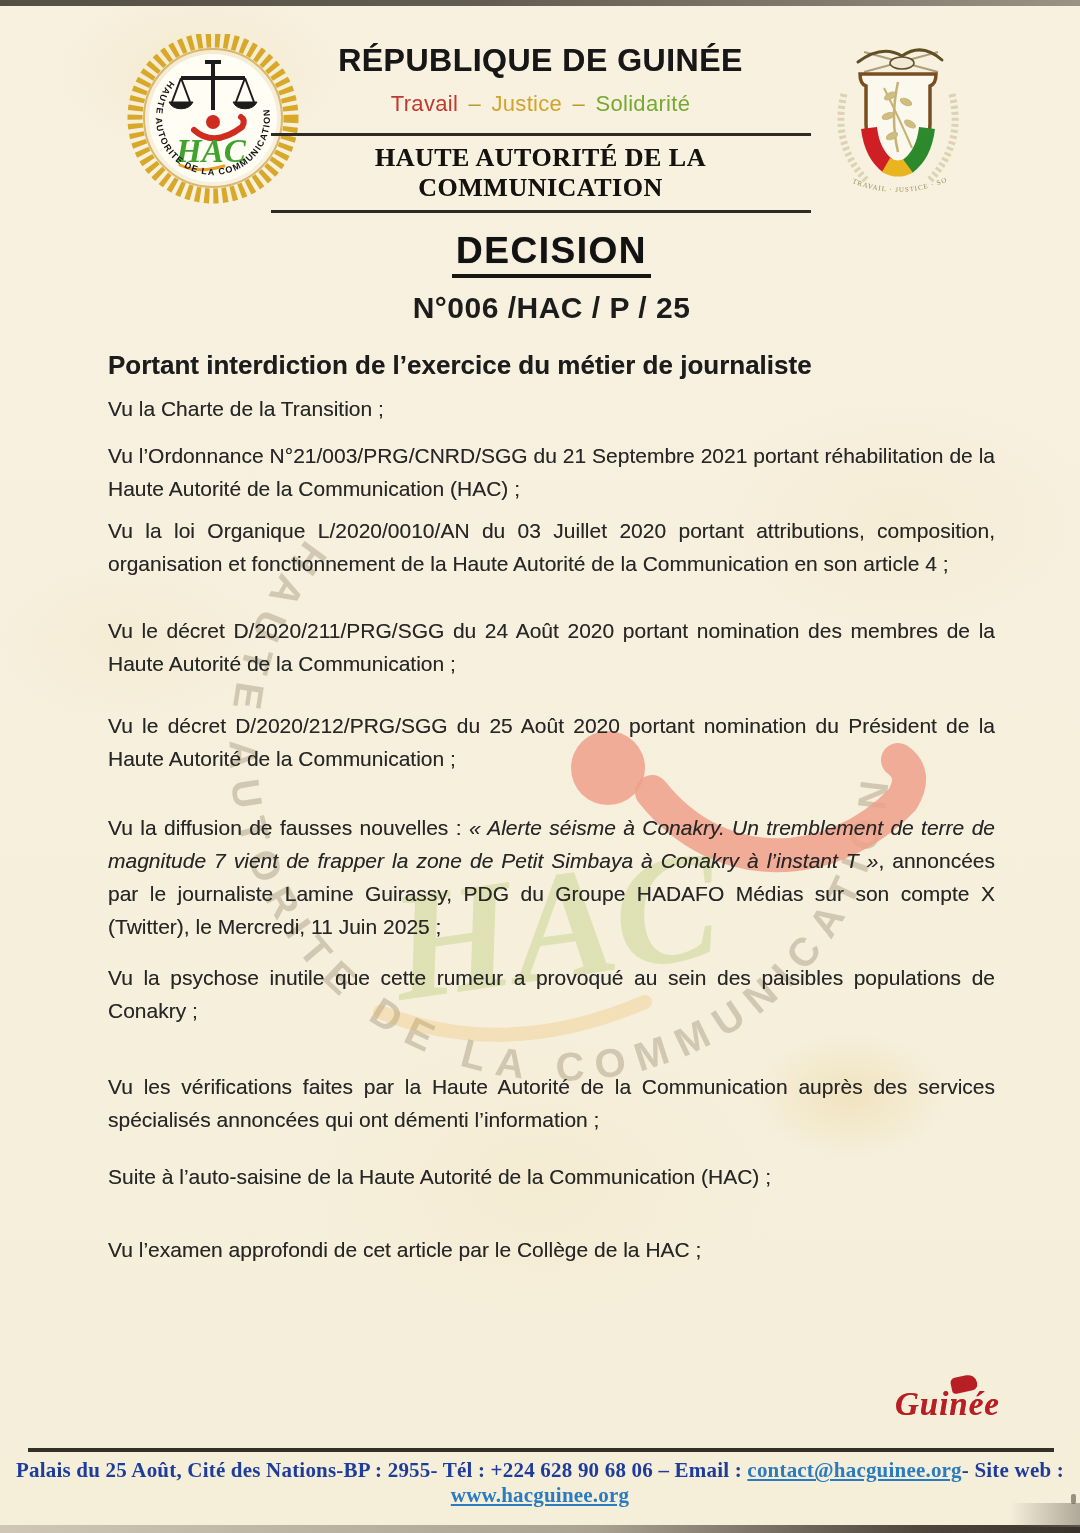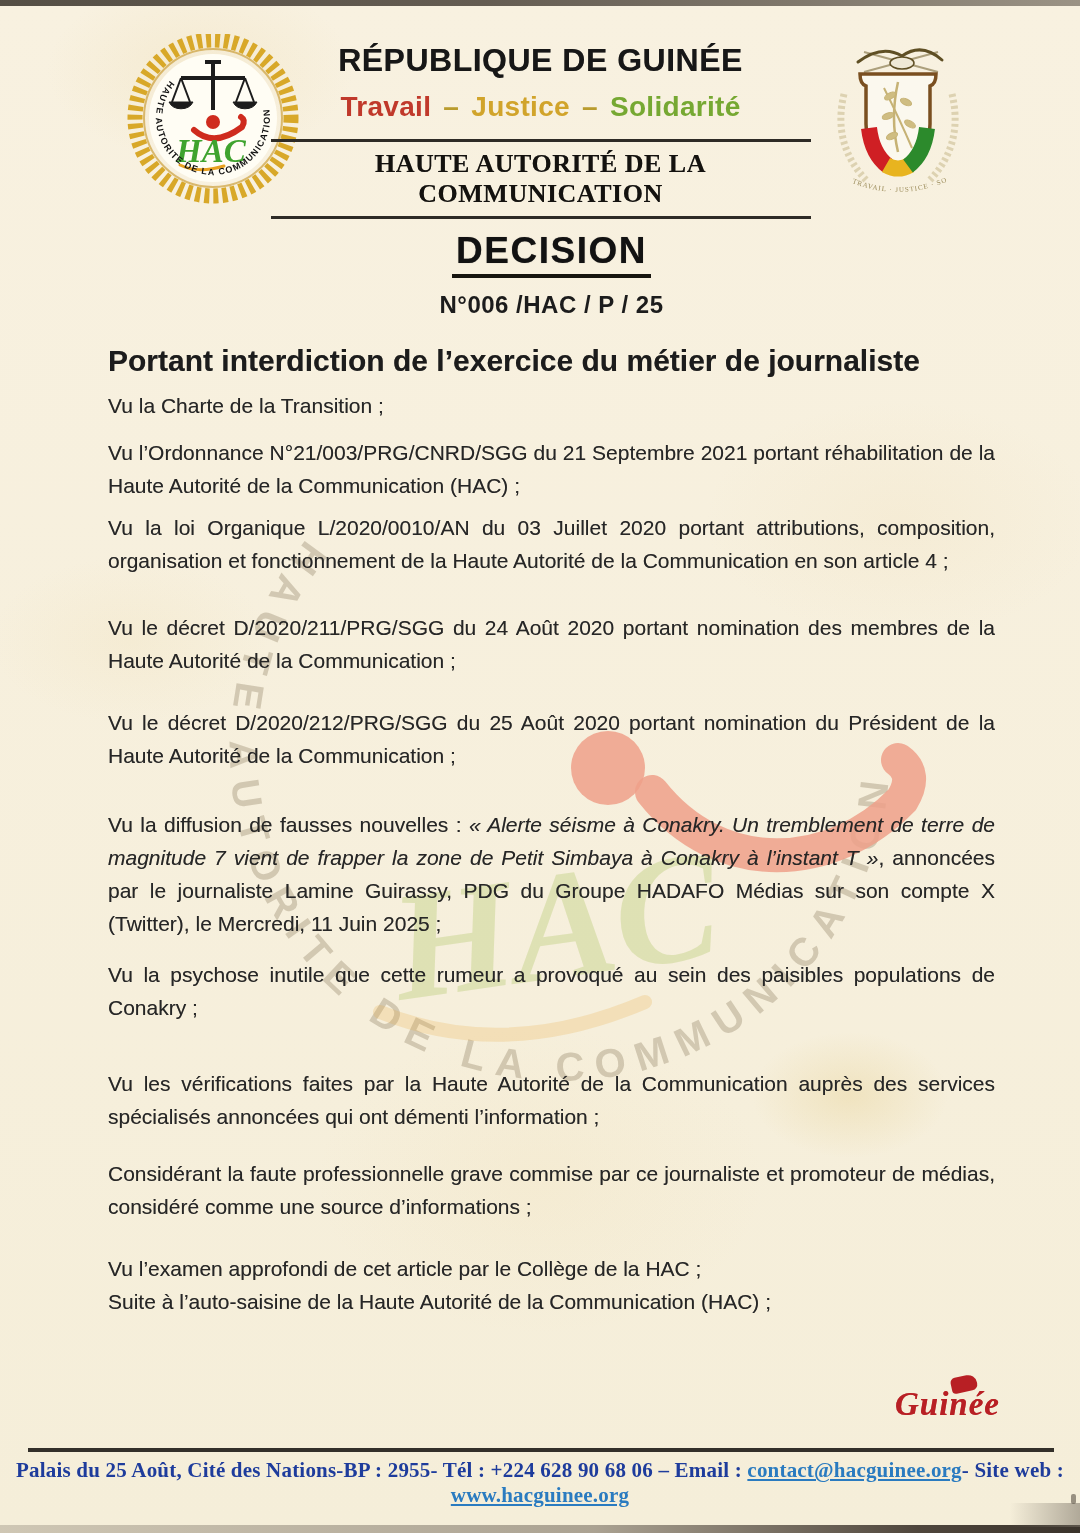--- a/index.html
+++ b/index.html
@@ -30,36 +30,36 @@
   
   .watermark{position:absolute;left:0;top:0;z-index:0;}
 
   
   .doc-header{position:relative;z-index:2;height:208px;}
   .hac-logo{position:absolute;left:126px;top:34px;}
   .coat-of-arms{position:absolute;left:818px;top:38px;}
   .head-center{position:absolute;left:1px;right:0;top:42px;text-align:center;}
   .republic-title{font-size:32px;font-weight:bold;letter-spacing:.5px;color:#171717;
     text-shadow:0 0 .6px rgba(30,30,30,.5);}
-  .motto{margin-top:12px;font-size:28px;font-weight:bold;letter-spacing:.3px;}
+  .motto{margin-top:12px;font-size:22px;font-weight:normal;letter-spacing:.3px;}
   .motto .t{color:#c0392b;} .motto .s{color:#b99c2e;padding:0 4px;}
   .motto .j{color:#d1a42b;} .motto .so{color:#76a832;}
   .org-banner{width:540px;margin:16px auto 0;}
   .org-rule{height:3px;background:#2e2b26;}
   .org-rule.bottom{margin-top:7px;}
   .org-name{margin:7px 0 0;font-family:"Liberation Serif",serif;font-size:26px;font-weight:bold;
     letter-spacing:.5px;color:#14120f;text-shadow:0 0 .6px rgba(20,20,20,.5);}
 
   
   .doc-main{position:relative;z-index:2;padding:0 85px 0 108px;}
   .decision-title-wrap{text-align:center;margin-top:22px;}
   .decision-title{display:inline-block;font-size:37px;font-weight:bold;letter-spacing:1.5px;
     color:#121212;border-bottom:4px solid #17150f;padding:0 4px 2px;text-shadow:0 0 .7px rgba(20,20,20,.55);}
-  .decision-number{text-align:center;margin-top:13px;font-size:24px;font-weight:bold;letter-spacing:.5px;color:#1c1c1c;}
-  .subject{margin:25px 0 11px;font-size:30px;font-weight:bold;color:#1c1c1c;text-shadow:0 0 .5px rgba(25,25,25,.45);}
+  .decision-number{text-align:center;margin-top:13px;font-size:30px;font-weight:bold;letter-spacing:.5px;color:#1c1c1c;}
+  .subject{margin:25px 0 11px;font-size:26px;font-weight:bold;color:#1c1c1c;text-shadow:0 0 .5px rgba(25,25,25,.45);}
 
   .para{margin:0;font-size:21px;line-height:33px;text-align:justify;color:#262626;
     text-shadow:0 0 .5px rgba(35,35,35,.4);}
   .q-italic{font-style:italic;}
   .pen-marked{position:relative;display:inline-block;}
   .pen-marked::after{content:"";position:absolute;left:-2px;top:-15px;width:30px;height:6px;
     background:#7e1b1b;border-radius:3px;transform:rotate(38deg);box-shadow:0 0 1px rgba(126,27,27,.8);}
 
   
   .guinee-logo{position:absolute;z-index:2;right:80px;top:1386px;
@@ -184,23 +184,22 @@
     <p class="subject">Portant interdiction de l’exercice du métier de journaliste</p>
 
     <p class="para" style="margin-bottom:14px;">Vu la Charte de la Transition ;</p>
     <p class="para" style="margin-bottom:9px;">Vu l’Ordonnance N°21/003/PRG/CNRD/SGG du 21 Septembre 2021 portant réhabilitation de la Haute Autorité de la Communication (HAC) ;</p>
     <p class="para" style="margin-bottom:34px;">Vu la loi Organique L/2020/0010/AN du 03 Juillet 2020 portant attributions, composition, organisation et fonctionnement de la Haute Autorité de la Communication en son article 4 ;</p>
     <p class="para" style="margin-bottom:29px;">Vu le décret D/2020/211/PRG/SGG du 24 Août 2020 portant nomination des membres de la Haute Autorité de la Communication ;</p>
     <p class="para" style="margin-bottom:36px;">Vu le décret D/2020/212/PRG/SGG du 25 Août 2020 portant nomination du Président de la Haute Autorité de la Communication ;</p>
     <p class="para" style="margin-bottom:18px;"><span>Vu la diffusion de fausses nouvelles : </span><span class="q-italic">« Alerte séisme à Conakry.  Un tremblement de terre de magnitude 7 vient de frapper la zone de Petit Simbaya à Conakry à l’instant T »</span><span>, annoncées par le journaliste Lamine Guirassy, PDG du Groupe HADAFO Médias sur son compte  X  (Twitter), le Mercredi, 11 Juin 2025 ;</span></p>
     <p class="para" style="margin-bottom:43px;">Vu la psychose inutile que cette rumeur a provoqué au sein des paisibles populations de Conakry ;</p>
     <p class="para" style="margin-bottom:24px;">Vu les vérifications faites par la Haute Autorité de la Communication auprès des services spécialisés annoncées qui ont démenti l’information ;</p>
-    <p class="para" style="margin-bottom:29px;">Considérant la faute professionnelle grave commise par ce journaliste et promoteur de médias, considéré comme une source d’informations ;</p>
+    <p class="para" style="margin-bottom:40px;">Suite à l’auto-saisine de la Haute Autorité de la Communication (HAC) ;</p>
     <p class="para" style="margin-bottom:0;">Vu l’examen approfondi de cet article par le Collège de la HAC ;</p>
-    <p class="para" style="margin-bottom:40px;">Suite à l’auto-saisine de la Haute Autorité de la Communication (HAC) ;</p>
   </main>
 
   <div class="guinee-logo">
     <span>Guinée</span>
     <span class="guinee-blob"></span>
   </div>
   <div class="footer-rule"></div>
   <p class="footer-text"><span>Palais du 25 Août, Cité des Nations-BP : 2955- Tél : +224 628 90 68 06 – Email : </span><span class="footer-link">contact@hacguinee.org</span><span>- Site web : </span><span class="footer-link">www.hacguinee.org</span></p>
 
 </div>

